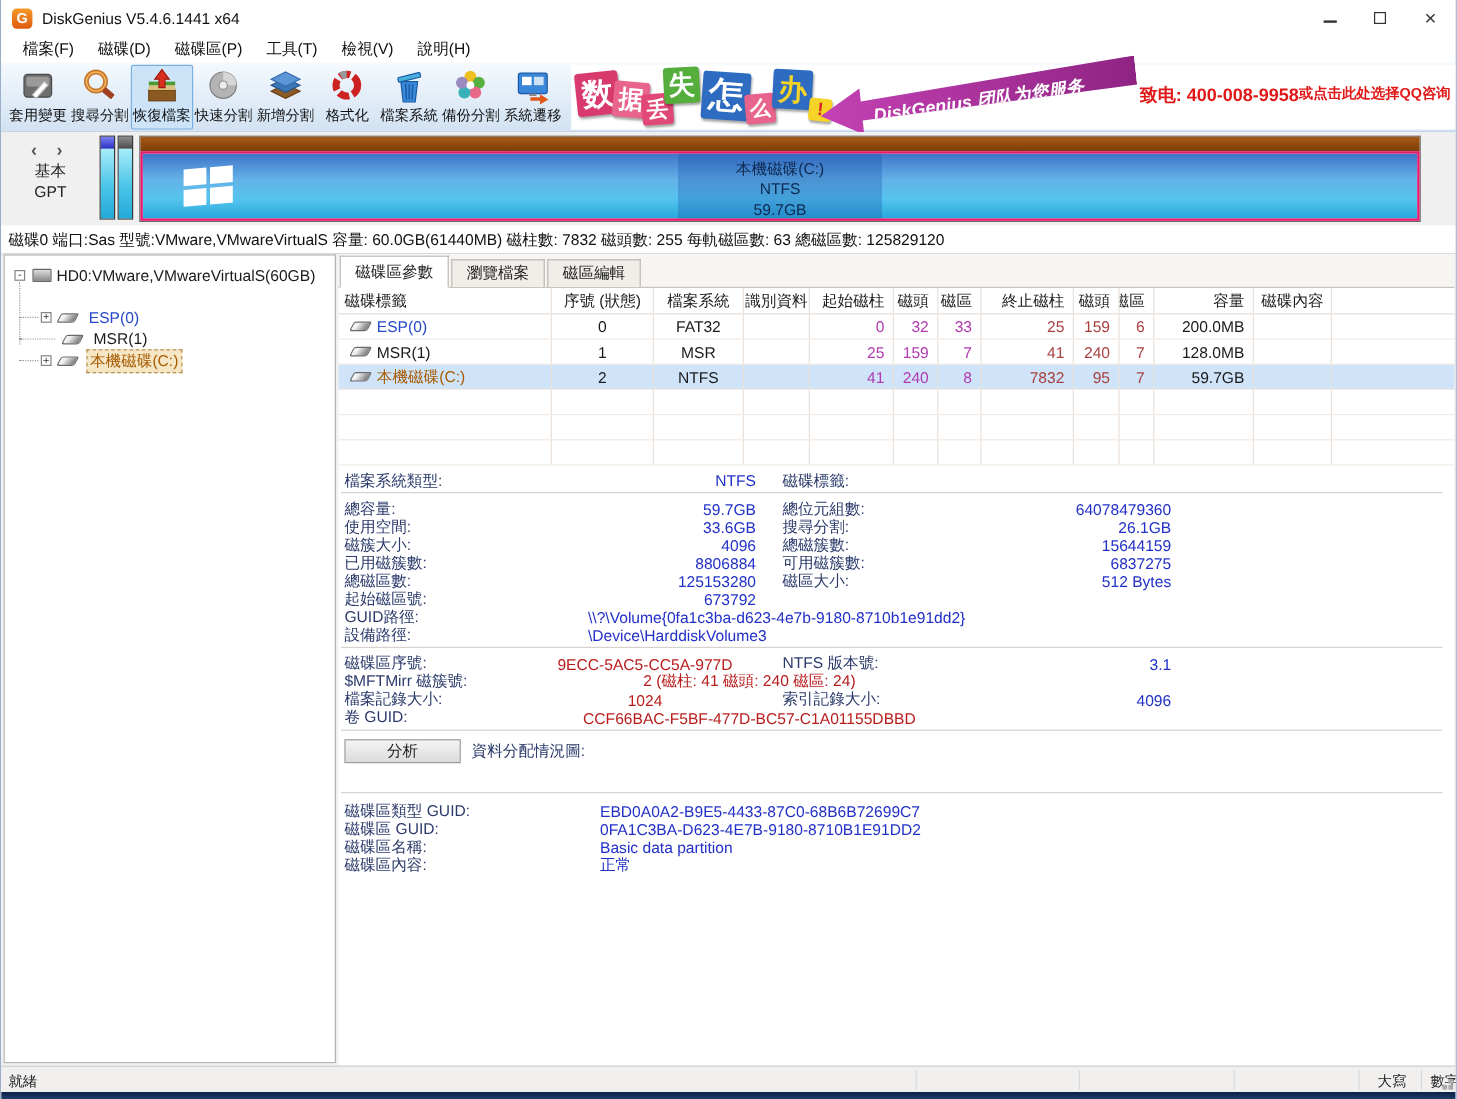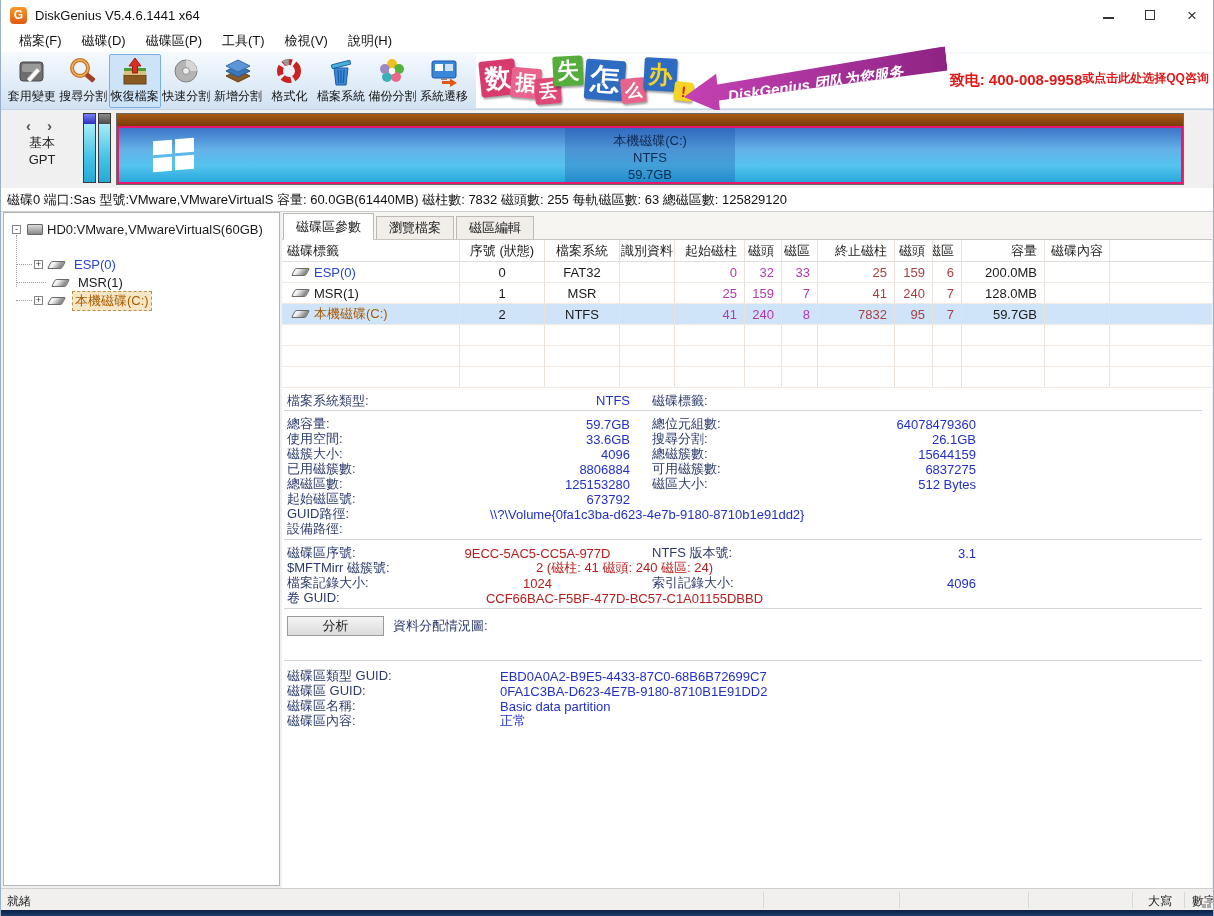--- a/index.html
+++ b/index.html
@@ -532,20 +532,21 @@
           <span></span>
       </div>
       <div class="d-long">
         <span class="dg-l">GUID路徑:</span>
           <span></span>
           <span class="dg-v">\\?\Volume{0fa1c3ba-d623-4e7b-9180-8710b1e91dd2}</span>
       </div>
       <div class="d-long">
         <span class="dg-l">設備路徑:</span>
           <span></span>
+          <span class="dg-v">\Device\HarddiskVolume3</span>
       </div>
       <div class="pad-s"></div>
       <hr class="d-sep">
       <div class="pad-s"></div>
       <div class="d-grid">
         <span class="dg-l">磁碟區序號:</span>
           <span class="dg-vc">9ECC-5AC5-CC5A-977D</span>
           <span></span>
         <span class="dg-l">NTFS 版本號:</span>
           <span class="dg-v">3.1</span>

